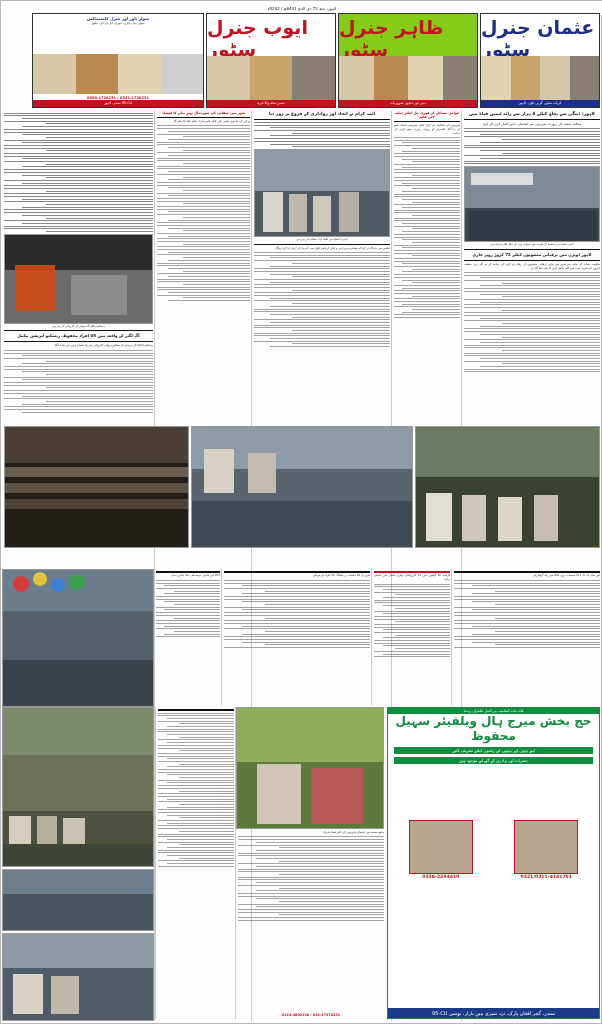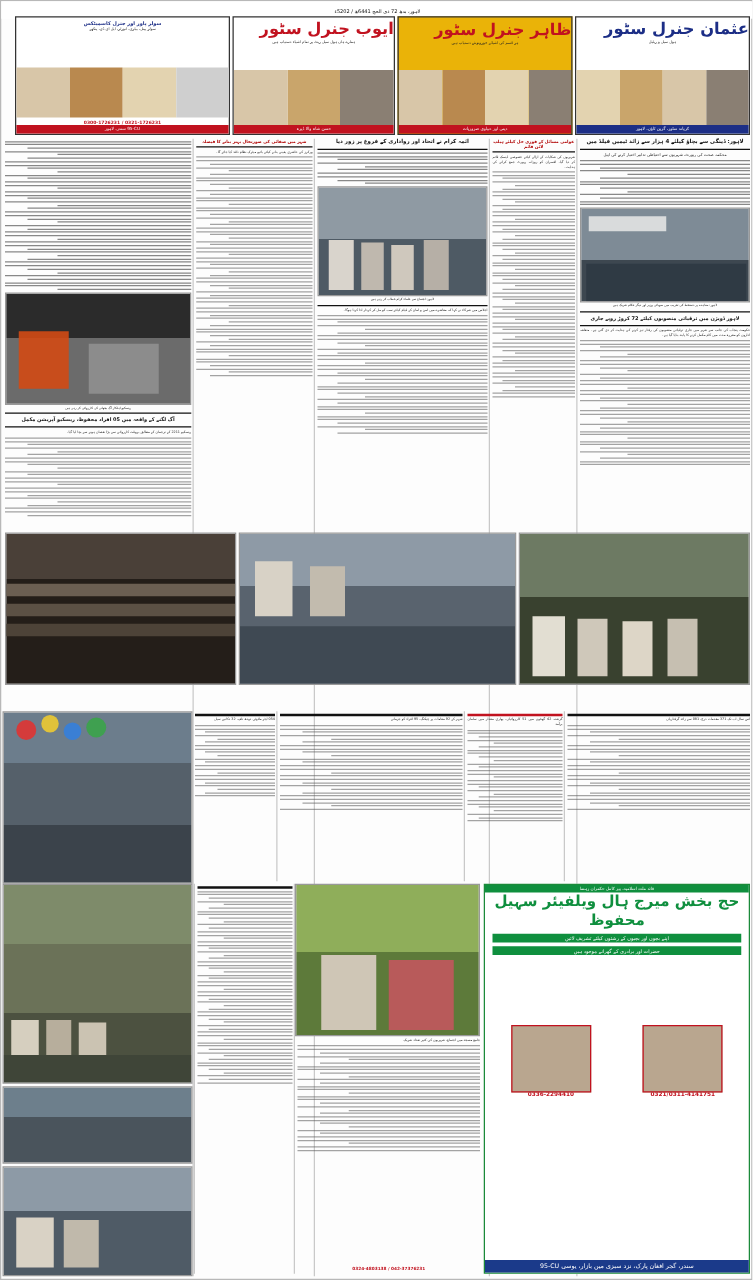--- a/index.html
+++ b/index.html
@@ -25,27 +25,27 @@
   .masthead{
     position:absolute;left:0;top:0;width:602px;height:14px;
     display:flex;align-items:center;justify-content:center;
     font-size:4px;color:#111;background:#fff;
   }
   .ad-row{
     position:absolute;left:0;top:12px;width:602px;height:95px;
     display:flex;gap:2px;padding:0 3px;box-sizing:border-box;
   }
   .ad{position:relative;box-sizing:border-box;border:1px solid #333;overflow:hidden;background:#fff;}
-  .ad1{width:140px;background:linear-gradient(180deg,#fff 0 62%,#e9edf6 62% 100%);}
-  .ad2{width:140px;background:#eab308;}
+  .ad1{width:120px;background:linear-gradient(180deg,#fff 0 62%,#e9edf6 62% 100%);}
+  .ad2{width:140px;background:#84cc16;}
   .ad3{width:130px;background:#fff;}
   .ad4{width:172px;background:#fff;}
   .ad-title{
-    text-align:right;font-weight:bold;color:#1c2e86;
-    font-size:13px;letter-spacing:0px;padding-top:2px;
+    text-align:left;font-weight:bold;color:#1c2e86;
+    font-size:19px;letter-spacing:0px;padding-top:2px;
   }
   .ad-title.red{color:#c1121f;}
   .ad-sub{text-align:center;font-size:3px;color:#222;}
   .ad-foot{
     position:absolute;left:0;bottom:0;width:100%;
     background:#1c2e86;color:#fff;text-align:center;font-size:3.4px;line-height:7px;height:7px;
   }
   .ad-foot.red{background:#c1121f;}
   .ad-photostrip{position:absolute;left:0;bottom:7px;width:100%;height:44px;display:flex;}
   .ad-photostrip > div{flex:1;}

